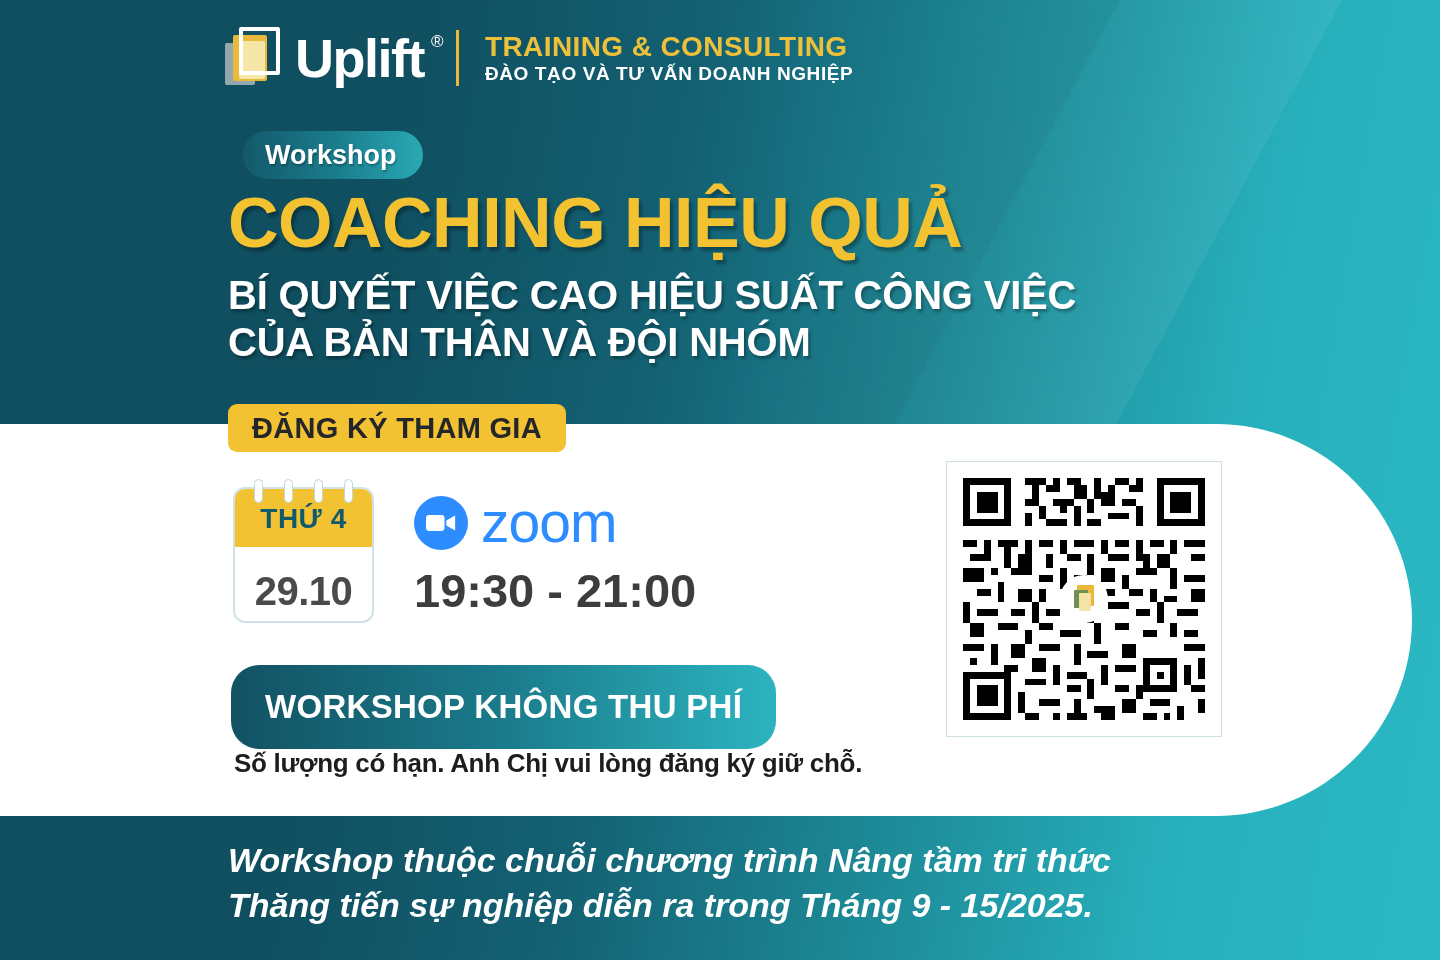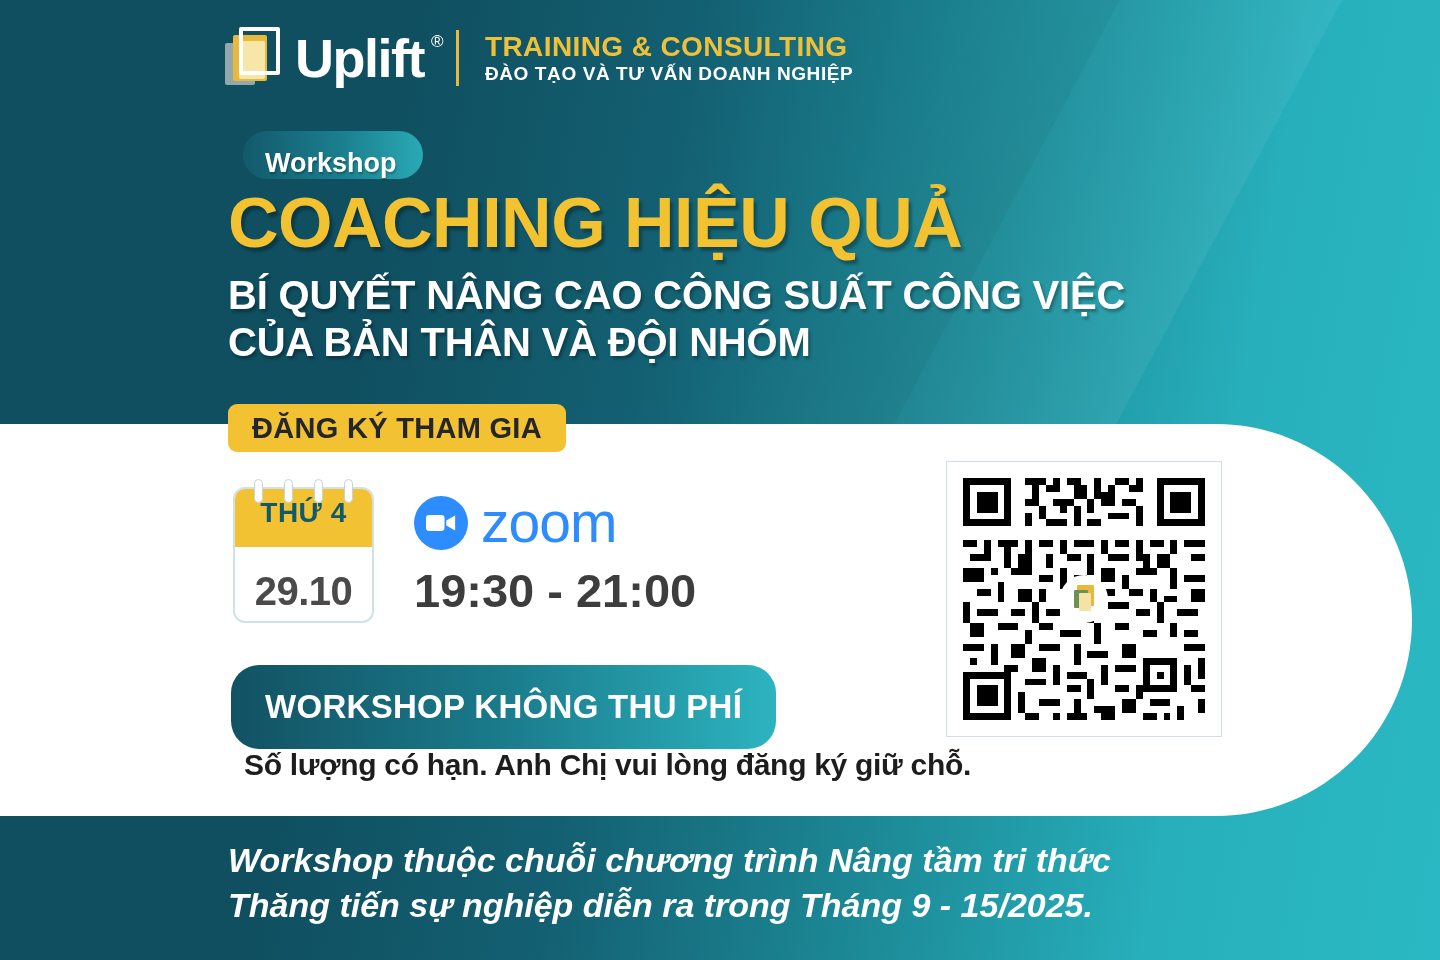--- a/index.html
+++ b/index.html
@@ -107,21 +107,21 @@
   }
 
   
   .workshop-pill {
     position: absolute;
     left: 243px;
     top: 131px;
     height: 48px;
     padding: 0 26px 0 22px;
     display: flex;
-    align-items: flex-end;
+    align-items: center;
     border-radius: 26px;
     background: linear-gradient(90deg, #12596b 0%, #1b7f8e 55%, #2aa9b5 100%);
     font-size: 27px;
     font-weight: 700;
     color: #ffffff;
     text-shadow: 1px 2px 2px rgba(0,0,0,0.28);
   }
 
   
   .headline {
@@ -190,21 +190,21 @@
     border: 2px solid #cfe3e7;
     box-sizing: border-box;
     overflow: hidden;
   }
   .cal-top {
     height: 58px;
     background: #f2c232;
     display: flex;
     align-items: flex-end;
     justify-content: center;
-    padding-bottom: 18px;
+    padding-bottom: 12px;
     box-sizing: border-box;
   }
   .cal-top span {
     font-size: 28px;
     font-weight: 700;
     color: #0f5a6b;
     letter-spacing: 0.5px;
   }
   .cal-bottom {
     height: 74px;
@@ -288,23 +288,23 @@
     border-radius: 28px;
     background: linear-gradient(90deg, #125263 0%, #1a7b8b 50%, #2db4c0 100%);
     font-size: 33px;
     font-weight: 700;
     color: #ffffff;
     letter-spacing: 0.3px;
   }
 
   .limited-note {
     position: absolute;
-    left: 244px;
+    left: 234px;
     top: 748px;
-    font-size: 30px;
+    font-size: 26px;
     font-weight: 700;
     color: #1d1d1d;
     letter-spacing: -0.3px;
     text-align: center;
   }
 
   
   .footer-text {
     position: absolute;
     left: 228px;
@@ -380,21 +380,21 @@
     </div>
   </div>
 
   <div class="workshop-pill">
     <span>Workshop</span>
   </div>
 
   <div class="headline">COACHING HIỆU QUẢ</div>
 
   <div class="subhead">
-    <div>BÍ QUYẾT NÂNG CAO CÔNG SUẤT CÔNG VIỆC</div>
+    <div>BÍ QUYẾT VIỆC CAO HIỆU SUẤT CÔNG VIỆC</div>
     <div>CỦA BẢN THÂN VÀ ĐỘI NHÓM</div>
   </div>
 
   <div class="white-panel"></div>
 
   <div class="register-badge">
     <span>ĐĂNG KÝ THAM GIA</span>
   </div>
 
   <div class="calendar">

